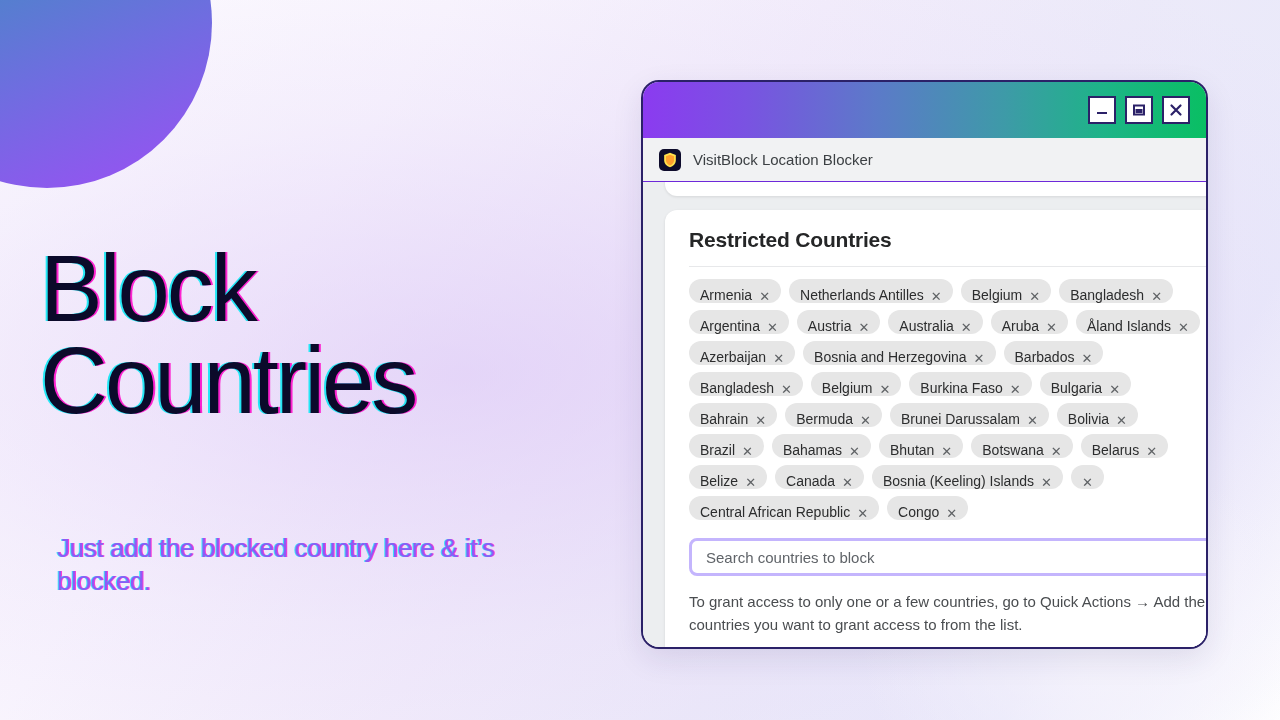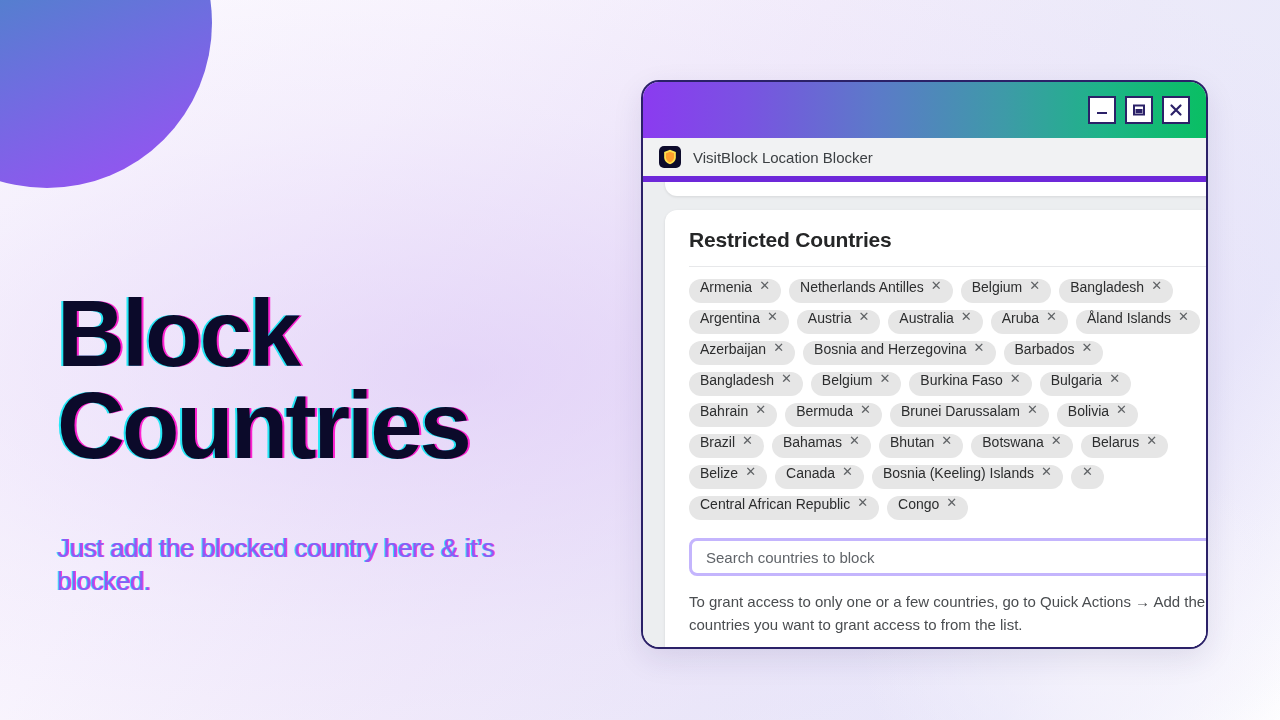--- a/index.html
+++ b/index.html
@@ -46,29 +46,28 @@
     color:#ffffff;
     font-size:26px;
     font-weight:bold;
     line-height:1.08;
     letter-spacing:-0.3px;
     text-align:center;
     width:330px;
   }
 
   .headline{
-    position:absolute; left:57px; top:243px;
+    position:absolute; left:40px; top:243px;
     width:560px;
     font-size:94px;
-    font-weight:bold;
+    font-weight:normal;
     line-height:0.98;
     letter-spacing:-3px;
     color:#0b0a2a;
     text-shadow:-2px 0 0 rgba(0,232,245,0.85), 2px 0 0 rgba(255,0,200,0.85);
-    margin-top:45px;
   }
   .headline .l2{ display:block; }
 
   .subline{
     position:absolute; left:57px; top:532px;
     width:470px;
     font-size:26px;
     font-weight:normal;
     line-height:1.25;
     letter-spacing:-0.4px;
@@ -100,21 +99,21 @@
     display:flex; align-items:center; justify-content:center;
     cursor:pointer;
   }
   .wbtn svg{ display:block; }
 
   .appbar{
     height:44px;
     background:#f1f2f3;
     display:flex; align-items:center; gap:12px;
     padding-left:16px;
-    border-bottom:6px solid #6d28d9;
+    border-bottom:1px solid #6d28d9;
   }
   .appbar-icon{
     width:22px; height:22px; border-radius:5px;
     background:#0d0b2b;
     display:flex; align-items:center; justify-content:center;
     flex:none;
   }
   .appbar-title{ font-size:15px; color:#3c4043; }
 
   .viewport{
@@ -150,21 +149,21 @@
 
   .chips{
     display:flex; flex-wrap:wrap; gap:7px 8px;
     padding:0 24px;
     width:560px;
   }
   .chip{
     background:#e6e6e6;
     border-radius:13px;
     height:24px;
-    display:inline-flex; align-items:flex-start; gap:7px;
+    display:inline-flex; align-items:flex-end; gap:7px;
     padding:0 11px;
     font-size:14px;
     color:#2c2d2e;
     white-space:nowrap;
     cursor:pointer;
   }
   .chip .x{ color:#5f6265; font-size:13px; line-height:1; }
 
   .searchbox{
     margin:18px 24px 0 24px;

